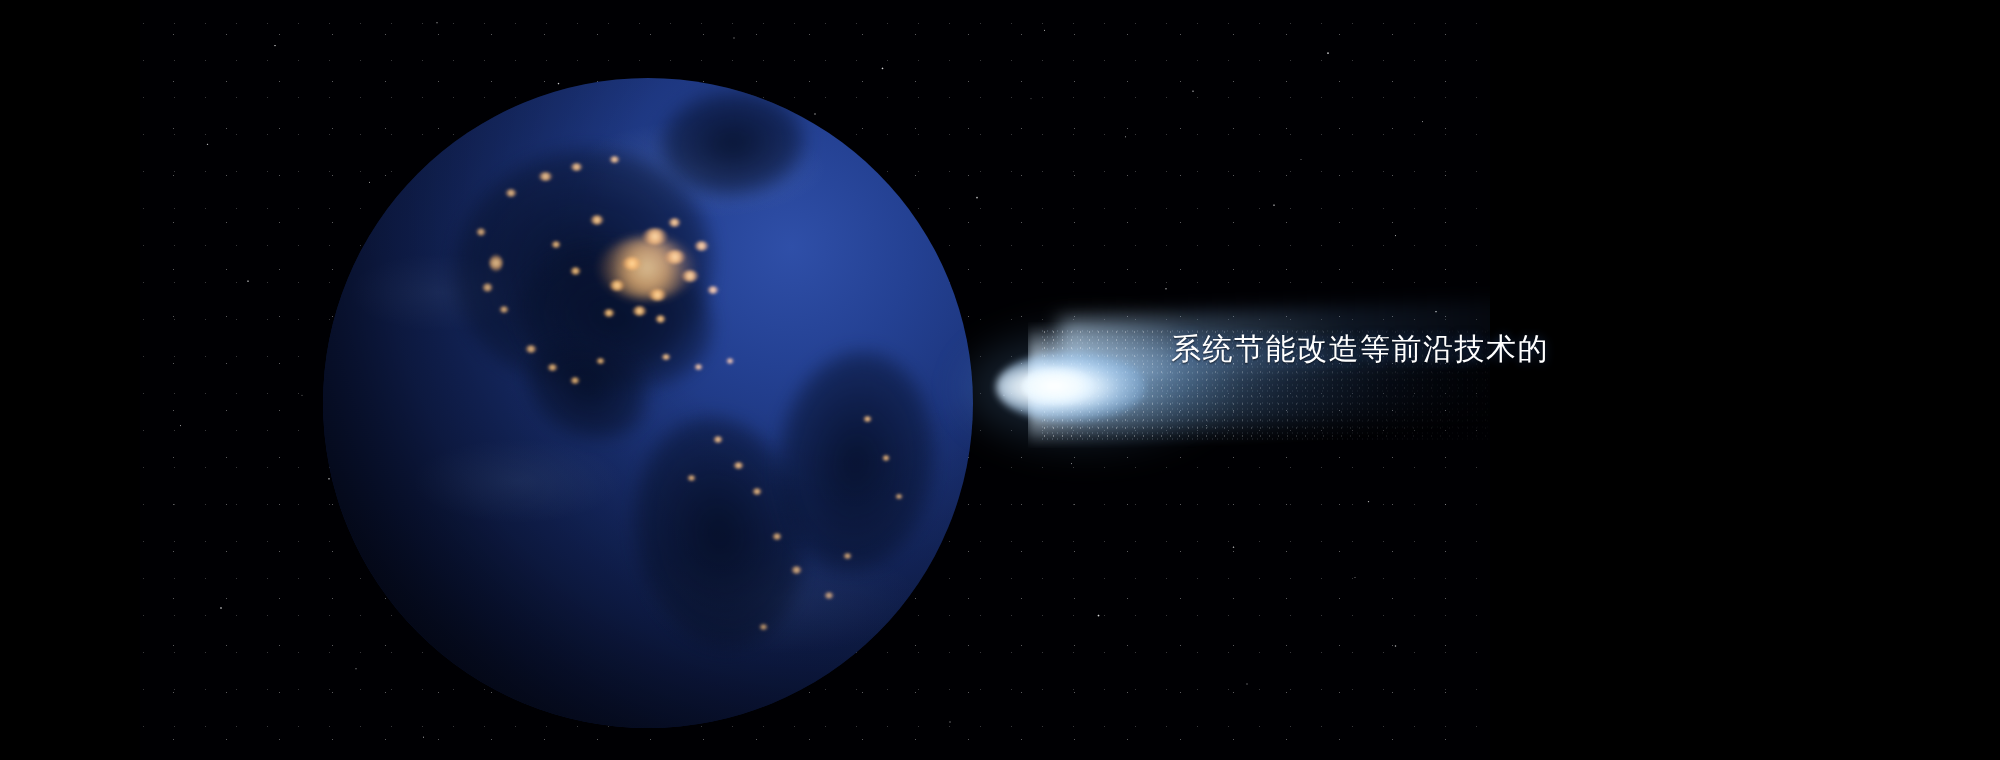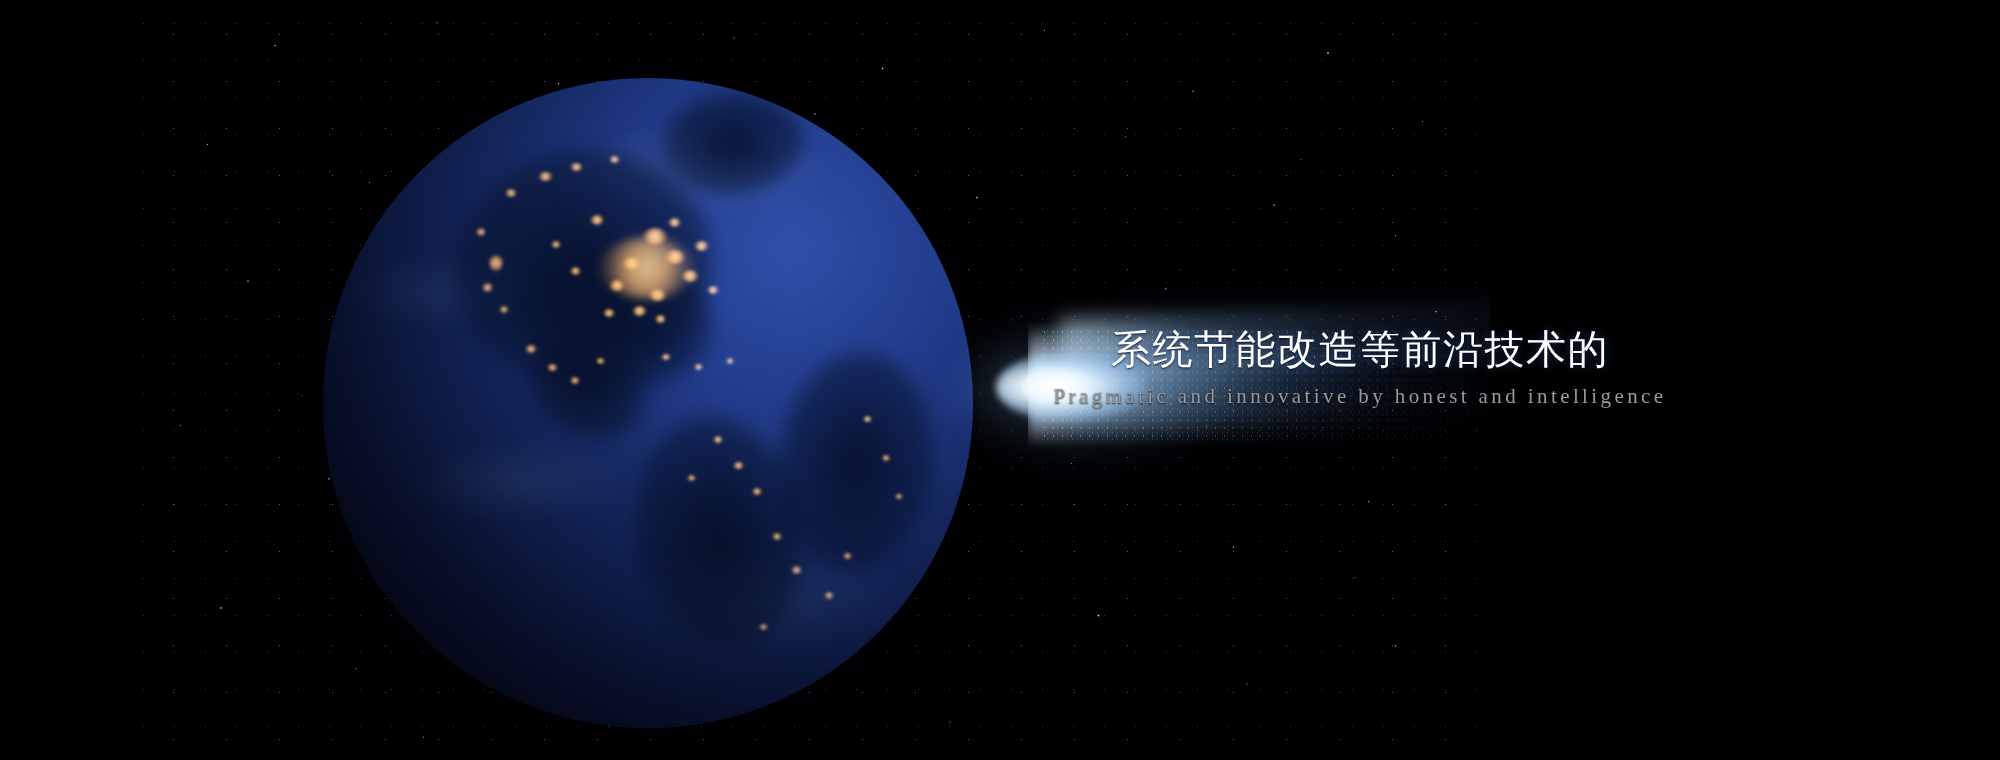--- a/index.html
+++ b/index.html
@@ -300,21 +300,21 @@
     position: absolute;
     left: 900px;
     top: 326px;
     width: 920px;
     text-align: center;
     z-index: 8;
   }
   .headline {
     margin: 0;
     font-family: "Liberation Sans", "DejaVu Sans", sans-serif;
-    font-size: 40px;
+    font-size: 30px;
     font-weight: 400;
     line-height: 46px;
     letter-spacing: 1.5px;
     color: #ffffff;
     text-shadow: 0 0 10px rgba(40,80,150,.55), 0 1px 2px rgba(0,0,0,.8);
     white-space: nowrap;
   }
   .subheadline {
     margin: 12px 0 0 0;
     font-family: "Liberation Serif", "DejaVu Serif", serif;
@@ -413,16 +413,15 @@
       <div class="comet-tail-wisp"></div>
       <div class="comet-grain"></div>
       <div class="comet-head"></div>
       <div class="comet-core"></div>
     </div>
 
   </div>
 
   <div class="text-block">
     <p class="headline">系统节能改造等前沿技术的</p>
-    <p class="subheadline">Pragmatic and innovative by honest and intelligence</p>
   </div>
 
 </div>
 
 </body></html>

